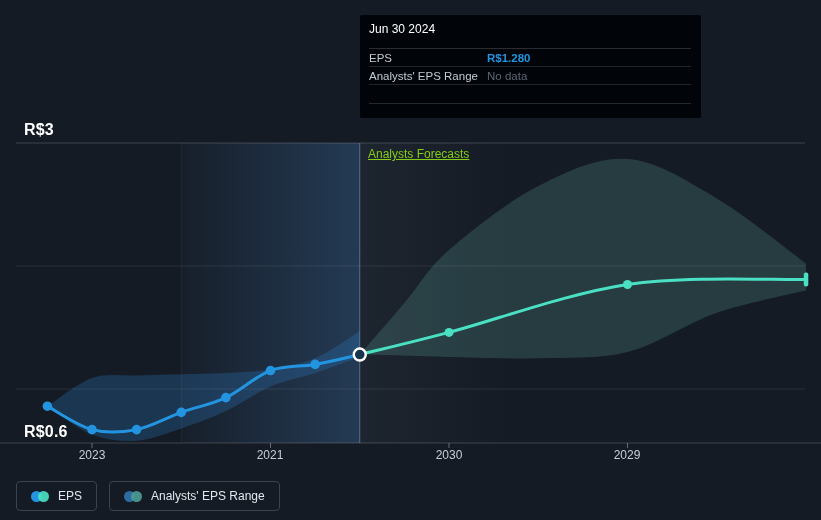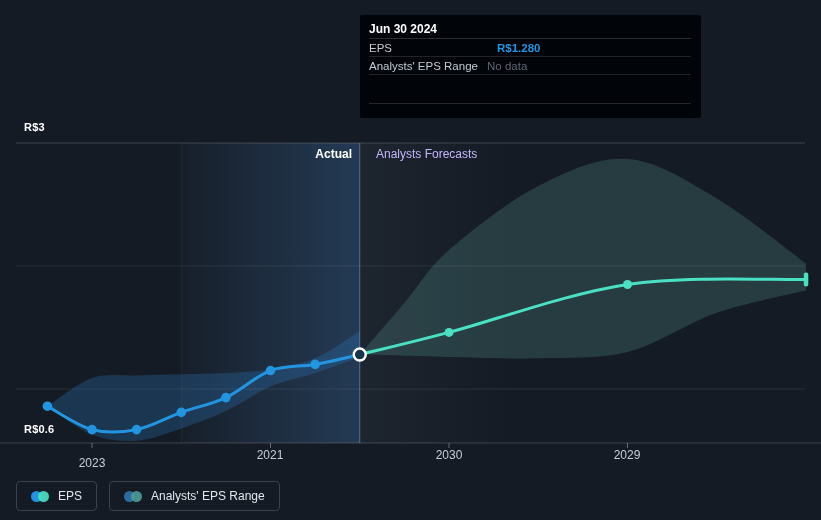--- a/index.html
+++ b/index.html
@@ -1,27 +1,27 @@
 <!DOCTYPE html>
 <html><head>
 <meta charset="utf-8">
 <style>
   html,body{margin:0;padding:0;background:#151b24;width:821px;height:520px;overflow:hidden;
     font-family:"Liberation Sans", sans-serif;}
   #stage{position:relative;width:821px;height:520px;background:#151b24;}
   #chart-svg{position:absolute;left:0;top:0;}
-  .axis-label{position:absolute;color:#ffffff;font-size:11px;font-weight:700;letter-spacing:.2px;}
+  .axis-label{position:absolute;color:#ffffff;font-size:16px;font-weight:700;letter-spacing:.2px;}
   .x-tick-label{position:absolute;width:60px;text-align:center;color:#c7ced6;font-size:12px;top:448px;}
   .section-label{position:absolute;top:147px;font-size:12px;}
   #actual-label{left:160px;width:192px;text-align:right;color:#ffffff;font-weight:700;}
-  #forecast-label{left:376px;color:#c4b5fd;}
+  #forecast-label{left:368px;color:#84cc16;text-decoration:underline;}
   
   #tooltip{position:absolute;left:360px;top:15px;width:341px;height:103px;background:#010409;
     border-radius:2px;box-sizing:border-box;padding:7px 10px 0 9px;z-index:5;}
-  #tooltip .tt-title{color:#ffffff;font-size:12px;font-weight:700;padding-bottom:2px;
+  #tooltip .tt-title{color:#ffffff;font-size:12px;font-weight:400;padding-bottom:12px;
     border-bottom:1px solid rgba(255,255,255,0.16);}
   .tt-row{display:flex;align-items:center;height:17px;border-bottom:1px solid rgba(255,255,255,0.13);
     font-size:11.5px;}
   .tt-label{width:118px;color:#c3cbd3;}
   .val-accent{font-weight:700;}
   .val-muted{color:#5c6773;}
   .tt-bottom-sep{position:absolute;left:9px;right:10px;top:88px;height:1px;background:rgba(255,255,255,0.14);}
   
   #legend{position:absolute;left:16px;top:481px;display:flex;gap:12px;}
   .legend-item{display:flex;align-items:center;gap:9px;padding:7px 14px;border:1px solid #394350;
@@ -70,33 +70,32 @@
       <circle cx="181.25" cy="412.37" r="4.8" fill="#2394df"></circle>
       <circle cx="225.875" cy="397.61" r="4.8" fill="#2394df"></circle>
       <circle cx="270.5" cy="370.55" r="4.8" fill="#2394df"></circle>
       <circle cx="315.125" cy="364.4" r="4.8" fill="#2394df"></circle>
       <circle cx="359.75" cy="354.56" r="6" fill="#17344e" stroke="#ffffff" stroke-width="2.4"></circle>
     </svg>
 
   <div class="axis-label" style="left:24px;top:121px;">R$3</div>
   <div class="axis-label" style="left:24px;top:423px;">R$0.6</div>
 
-  <div class="section-label" id="actual-label">Actual</div>
   <div class="section-label" id="forecast-label">Analysts Forecasts</div>
 
-  <div class="x-tick-label" style="left:62px;margin-top:8px;">2023</div>
+  <div class="x-tick-label" style="left:62px;">2023</div>
   <div class="x-tick-label" style="left:240px;">2021</div>
   <div class="x-tick-label" style="left:419px;">2030</div>
   <div class="x-tick-label" style="left:597px;">2029</div>
 
   <div id="tooltip">
     <div class="tt-title">Jun 30 2024</div>
     <div class="tt-row">
       <span class="tt-label">EPS</span>
-      <span class="val-accent" id="tt-eps-value" style="color: rgb(35, 148, 223); margin-left: 10px;">R$1.280</span>
+      <span class="val-accent" id="tt-eps-value" style="color: rgb(35, 148, 223);">R$1.280</span>
     </div>
     <div class="tt-row">
       <span class="tt-label">Analysts' EPS Range</span>
       <span class="val-muted">No data</span>
     </div>
     <div class="tt-bottom-sep"></div>
   </div>
 
   <div id="legend">
     <button class="legend-item">

